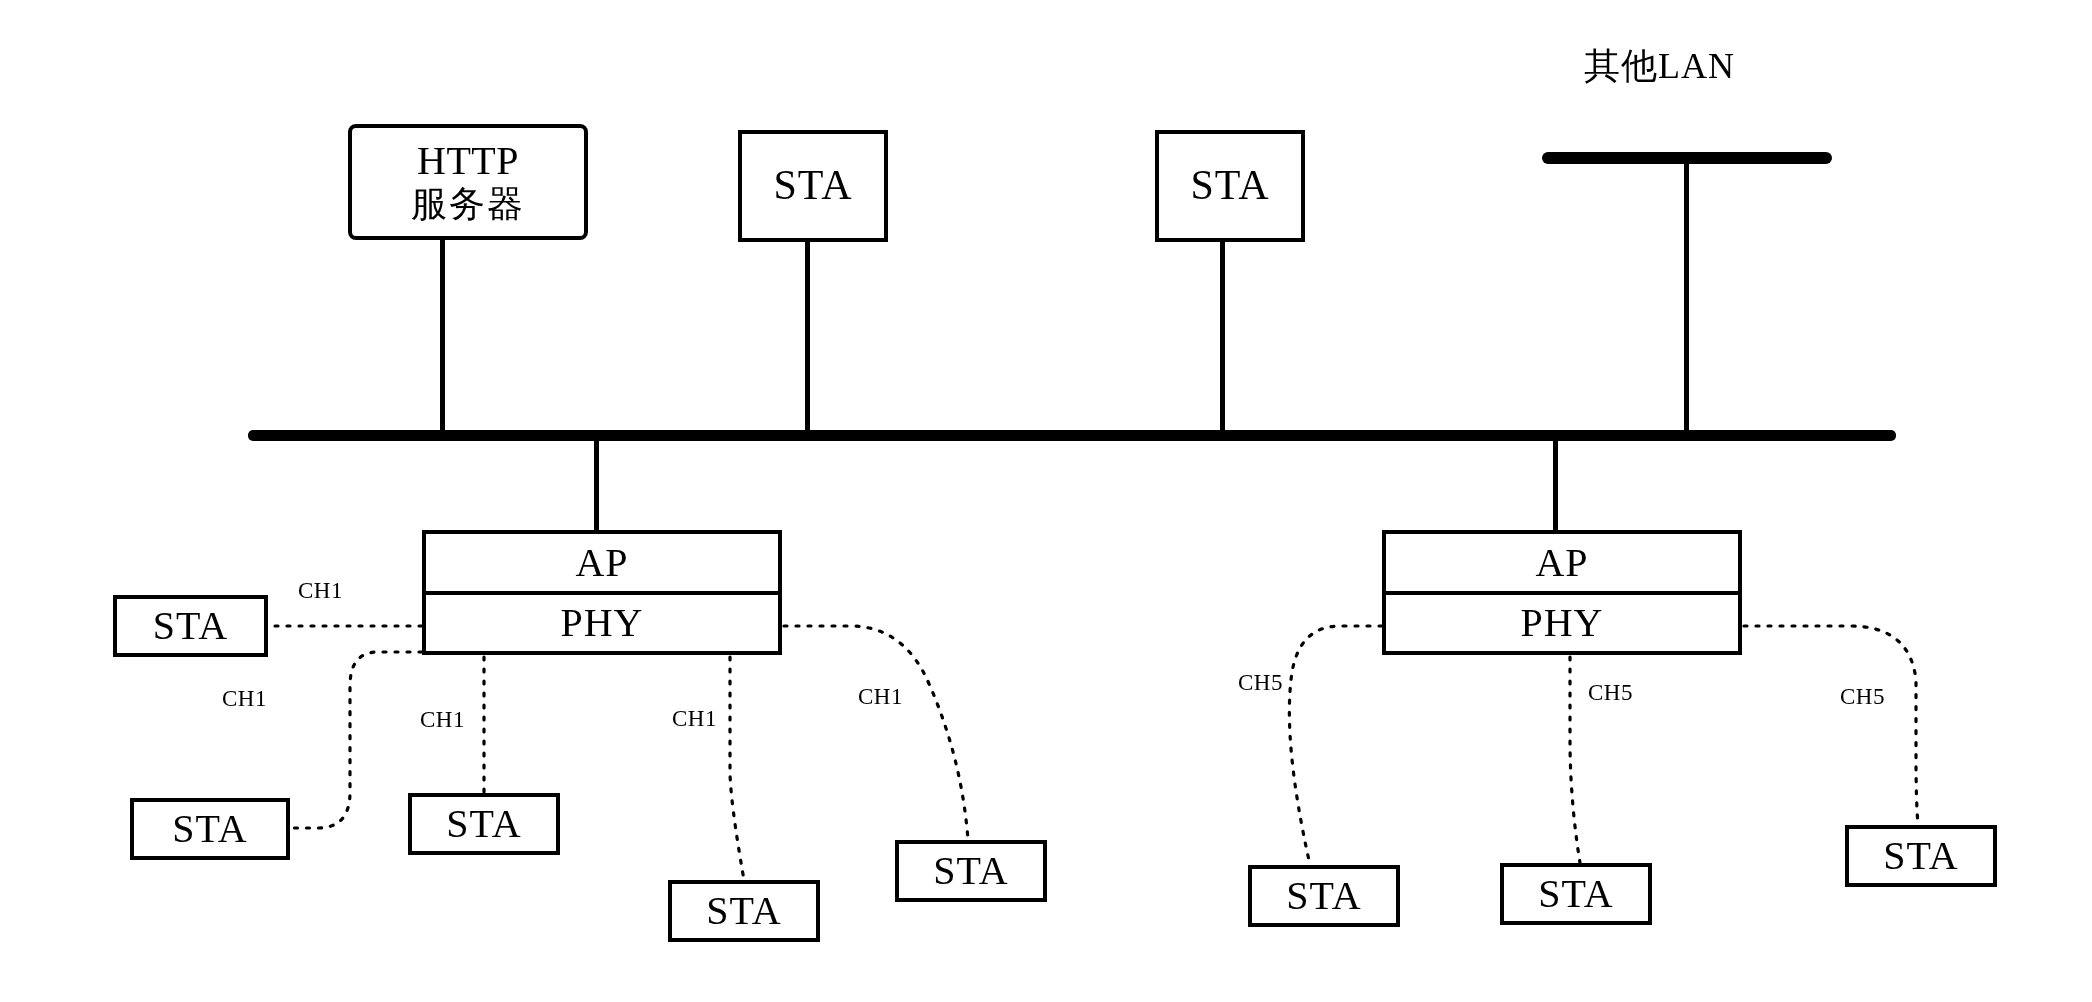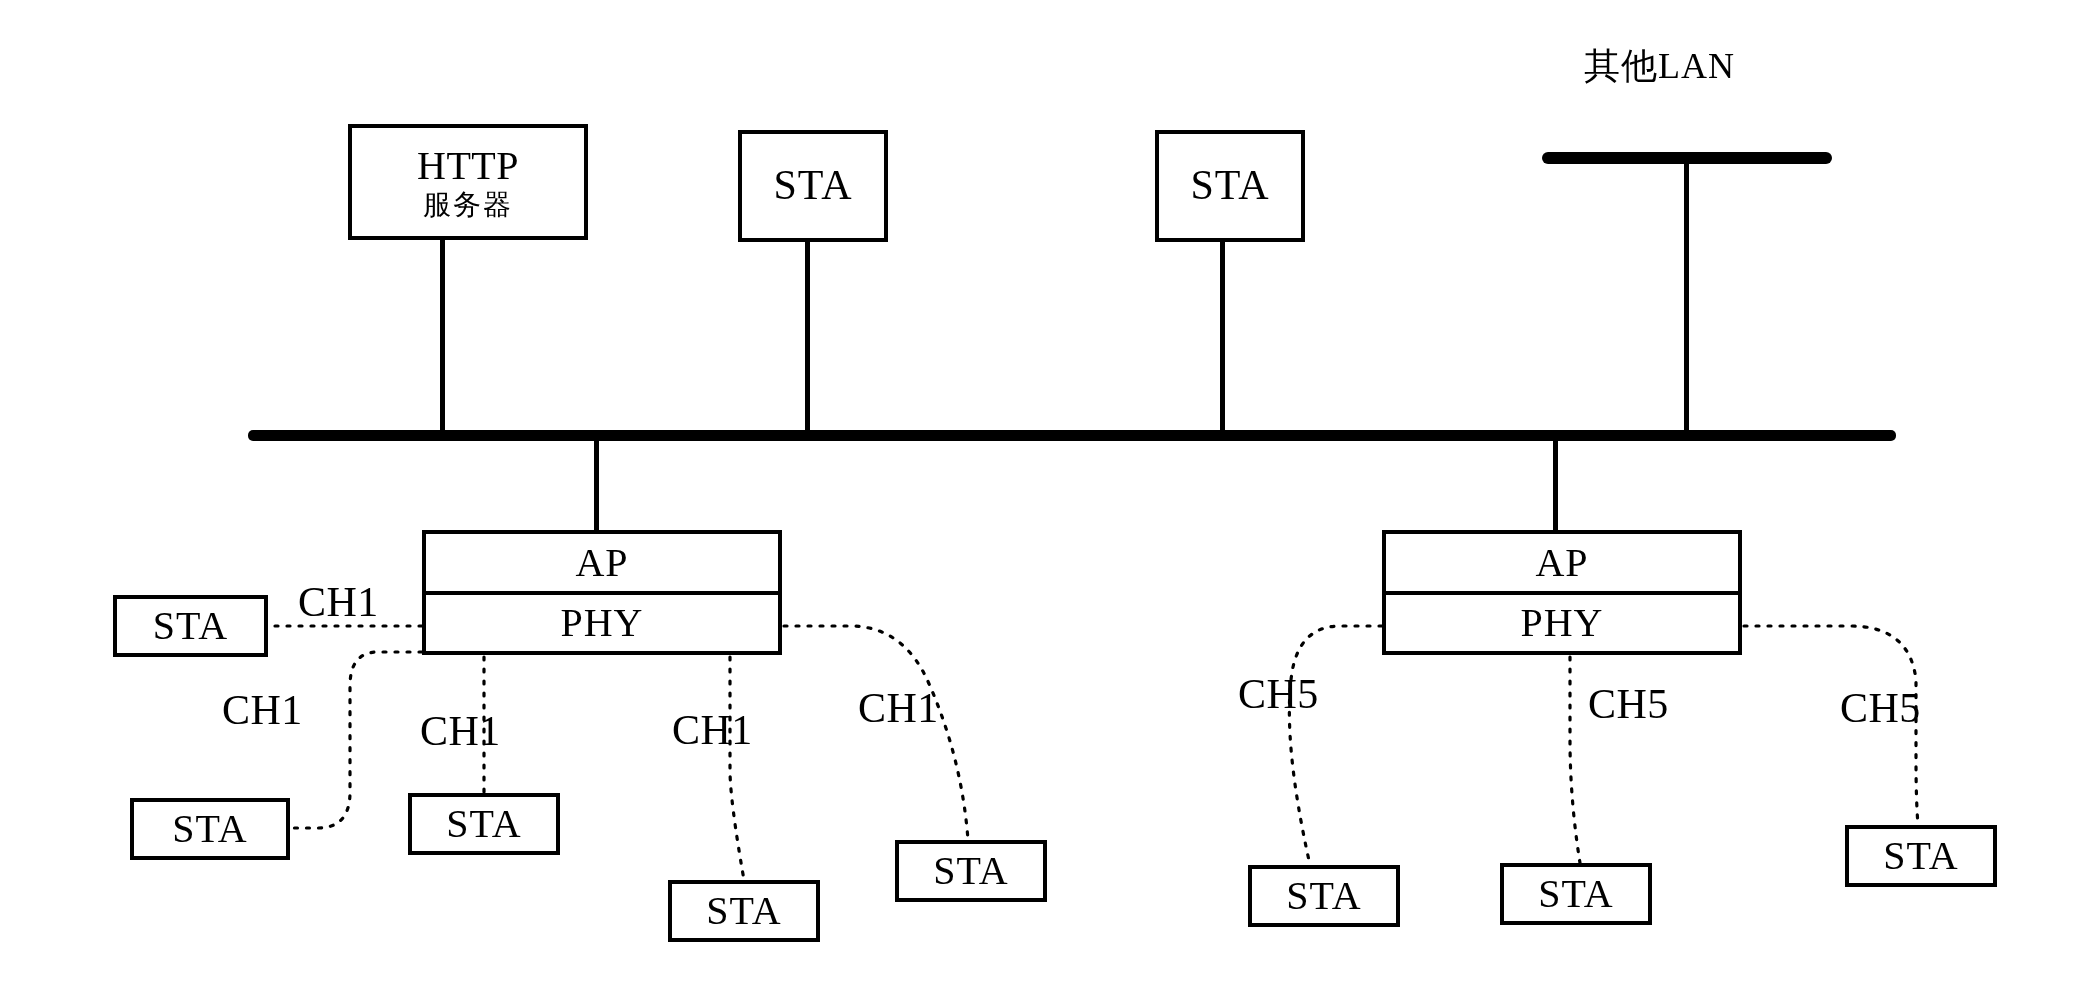--- a/index.html
+++ b/index.html
@@ -41,25 +41,26 @@
     font-size: 40px;
     letter-spacing: 1px;
     justify-content: flex-end;
   }
   .sta-box-top {
     font-size: 42px;
   }
   .server-box {
     flex-direction: column;
     font-size: 40px;
+    border-radius: 8px;
   }
   .server-box .line1 { letter-spacing: 0.5px; }
   .server-box .line2 {
     font-family: "DejaVu Sans", sans-serif;
-    font-size: 28px;
+    font-size: 36px;
     letter-spacing: 2px;
   }
 
   
   .ap-box {
     position: absolute;
     box-sizing: border-box;
     border: 4px solid #000000;
     background: #ffffff;
     display: flex;
@@ -95,21 +96,21 @@
     border-radius: 6px;
   }
 
   
   .label {
     position: absolute;
     color: #000000;
     white-space: nowrap;
   }
   .ch-label {
-    font-size: 42px;
+    font-size: 23px;
     letter-spacing: 0.5px;
   }
   .lan-label {
     font-size: 36px;
     letter-spacing: 1px;
   }
 
   
   #links {
     position: absolute;

